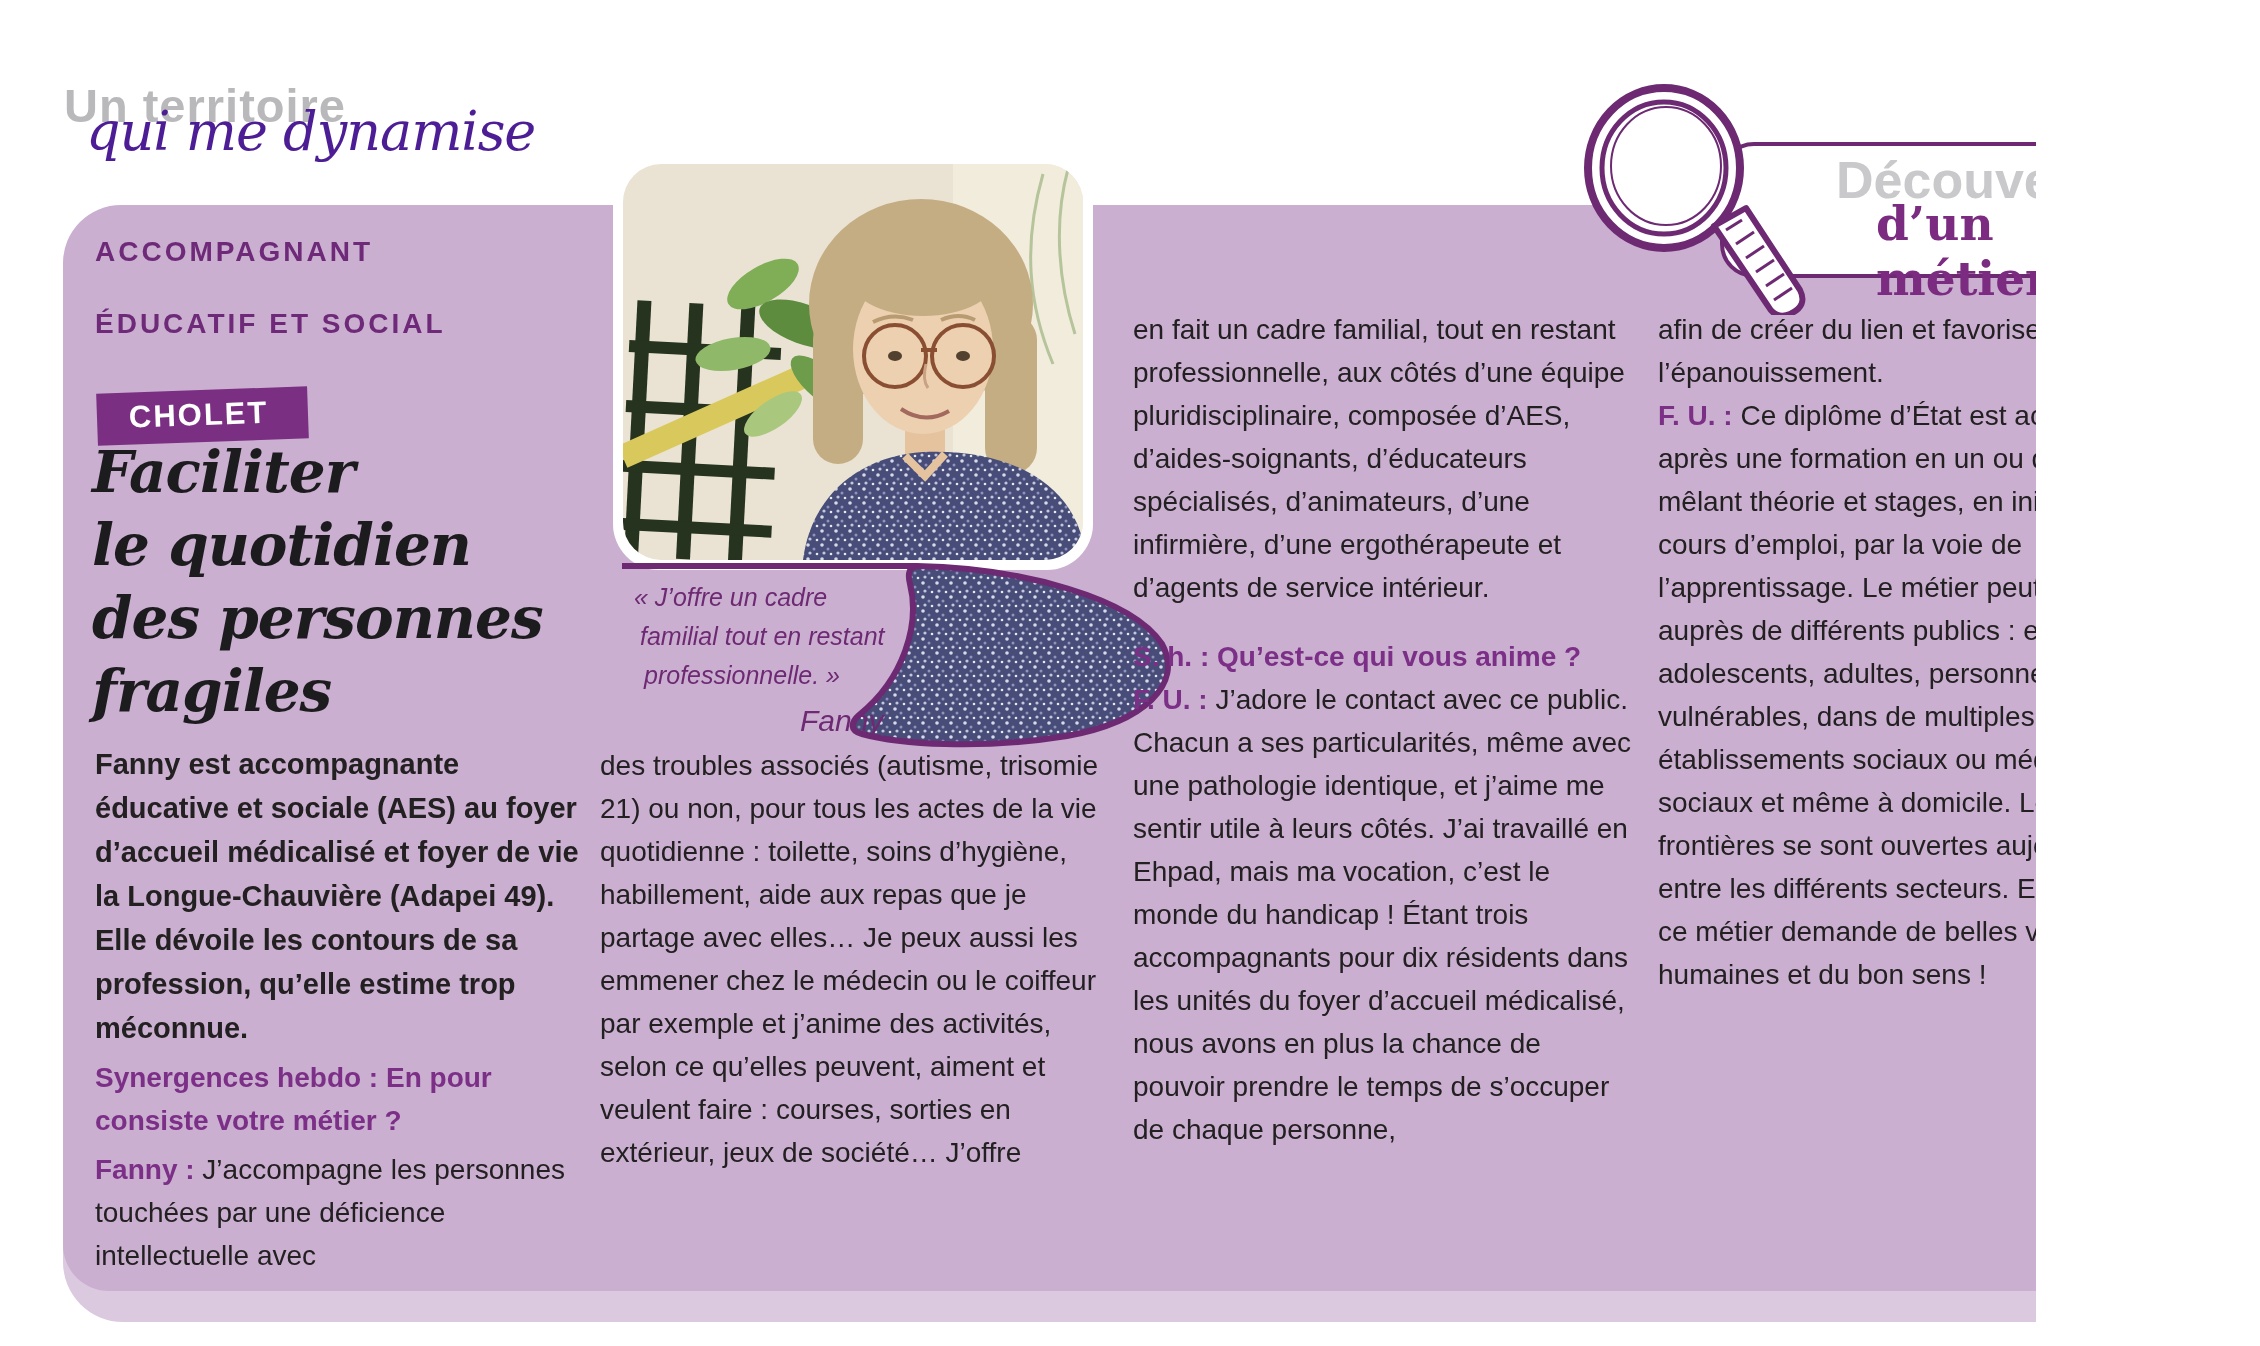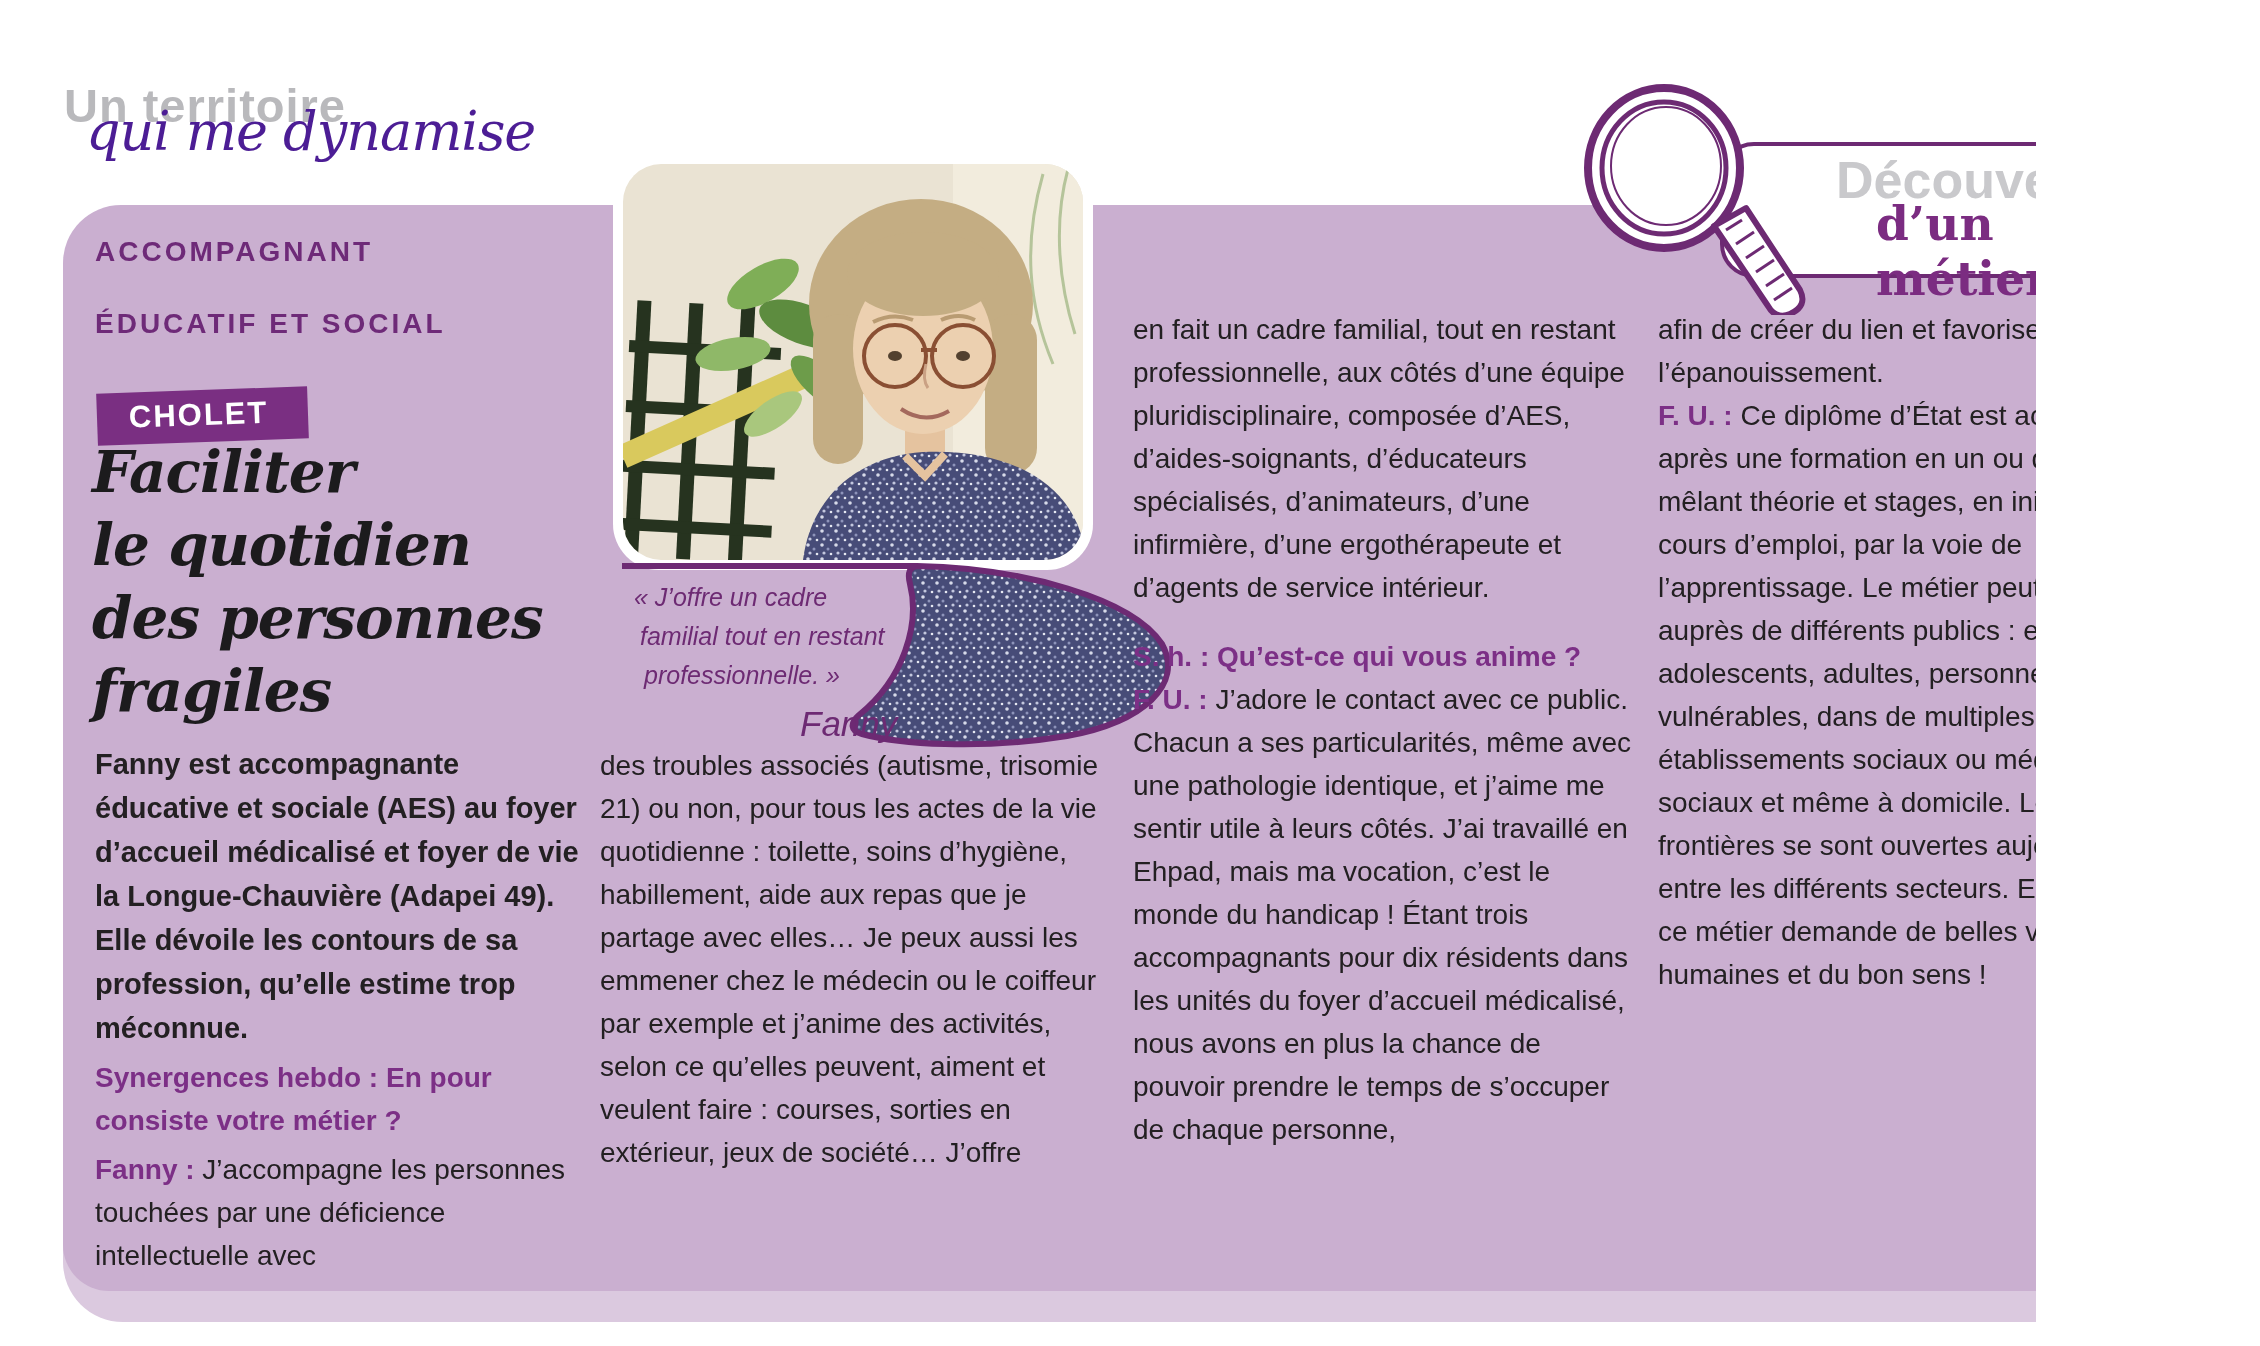--- a/index.html
+++ b/index.html
@@ -45,21 +45,21 @@
   .blk-q{margin-top:26px;}
 
   
   .photo-frame{left:613px;top:154px;width:480px;height:416px;background:#ffffff;border-radius:46px;
                box-sizing:border-box;padding:10px;}
   .photo-frame svg{border-radius:38px;display:block;}
   .bubble{left:612px;top:552px;}
   .quote{left:634px;top:578px;width:260px;font-style:italic;font-size:25px;line-height:39px;color:#6d2a73;}
   .quote .l2{padding-left:6px;}
   .quote .l3{padding-left:10px;}
-  .quote-author{left:800px;top:704px;font-style:italic;font-size:35px;color:#6d2a73;}
+  .quote-author{left:800px;top:704px;font-style:italic;font-size:30px;color:#6d2a73;}
 </style>
 </head>
 <body>
 
 <div class="canvas">
 
   <div class="abs panel-back"></div>
   <div class="abs panel"></div>
 
   <div class="abs kicker-gray">Un territoire</div>

